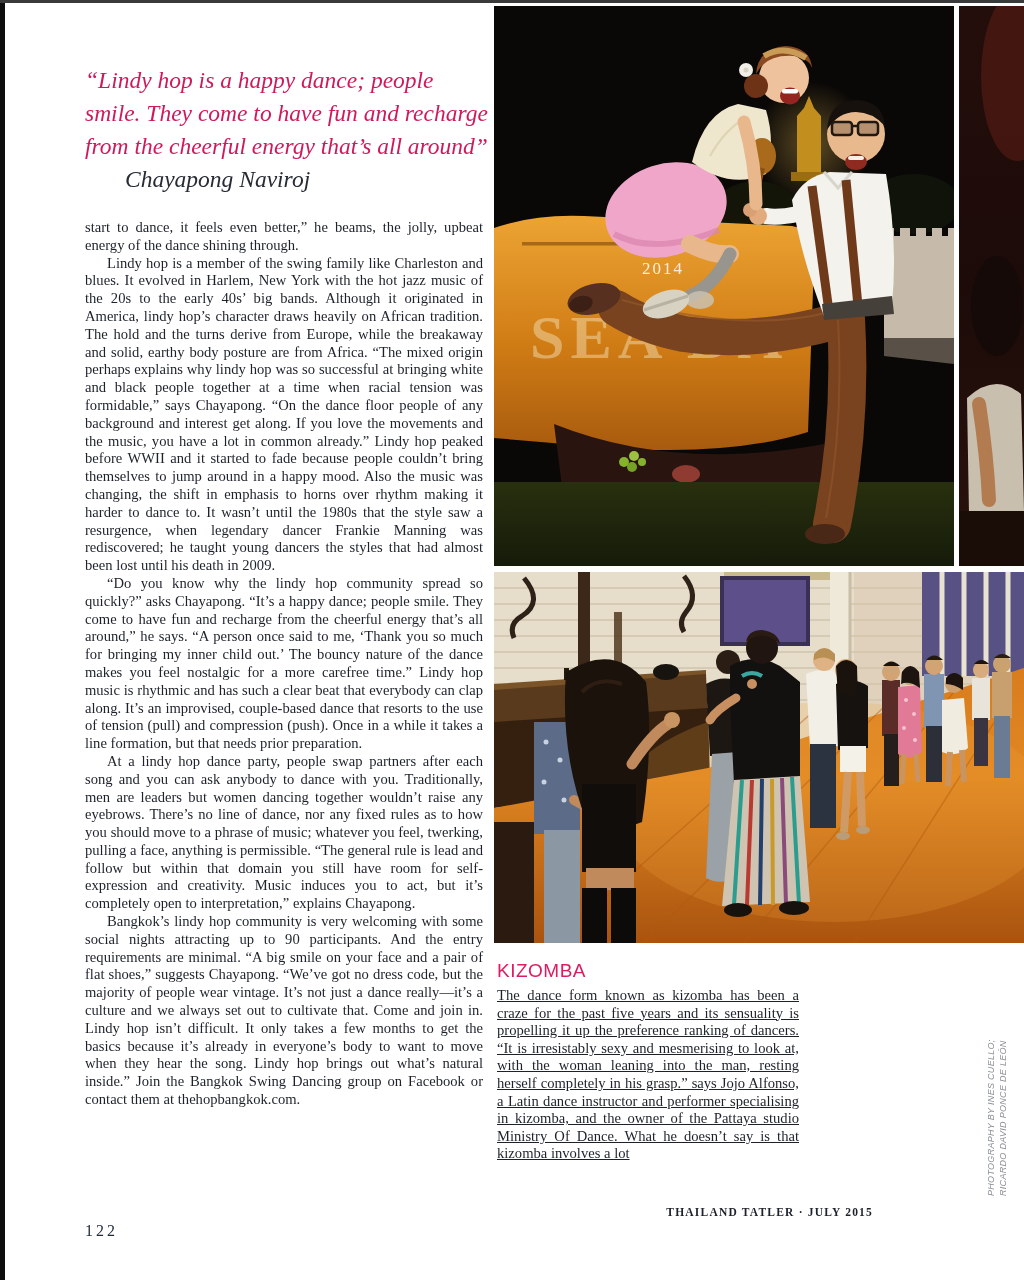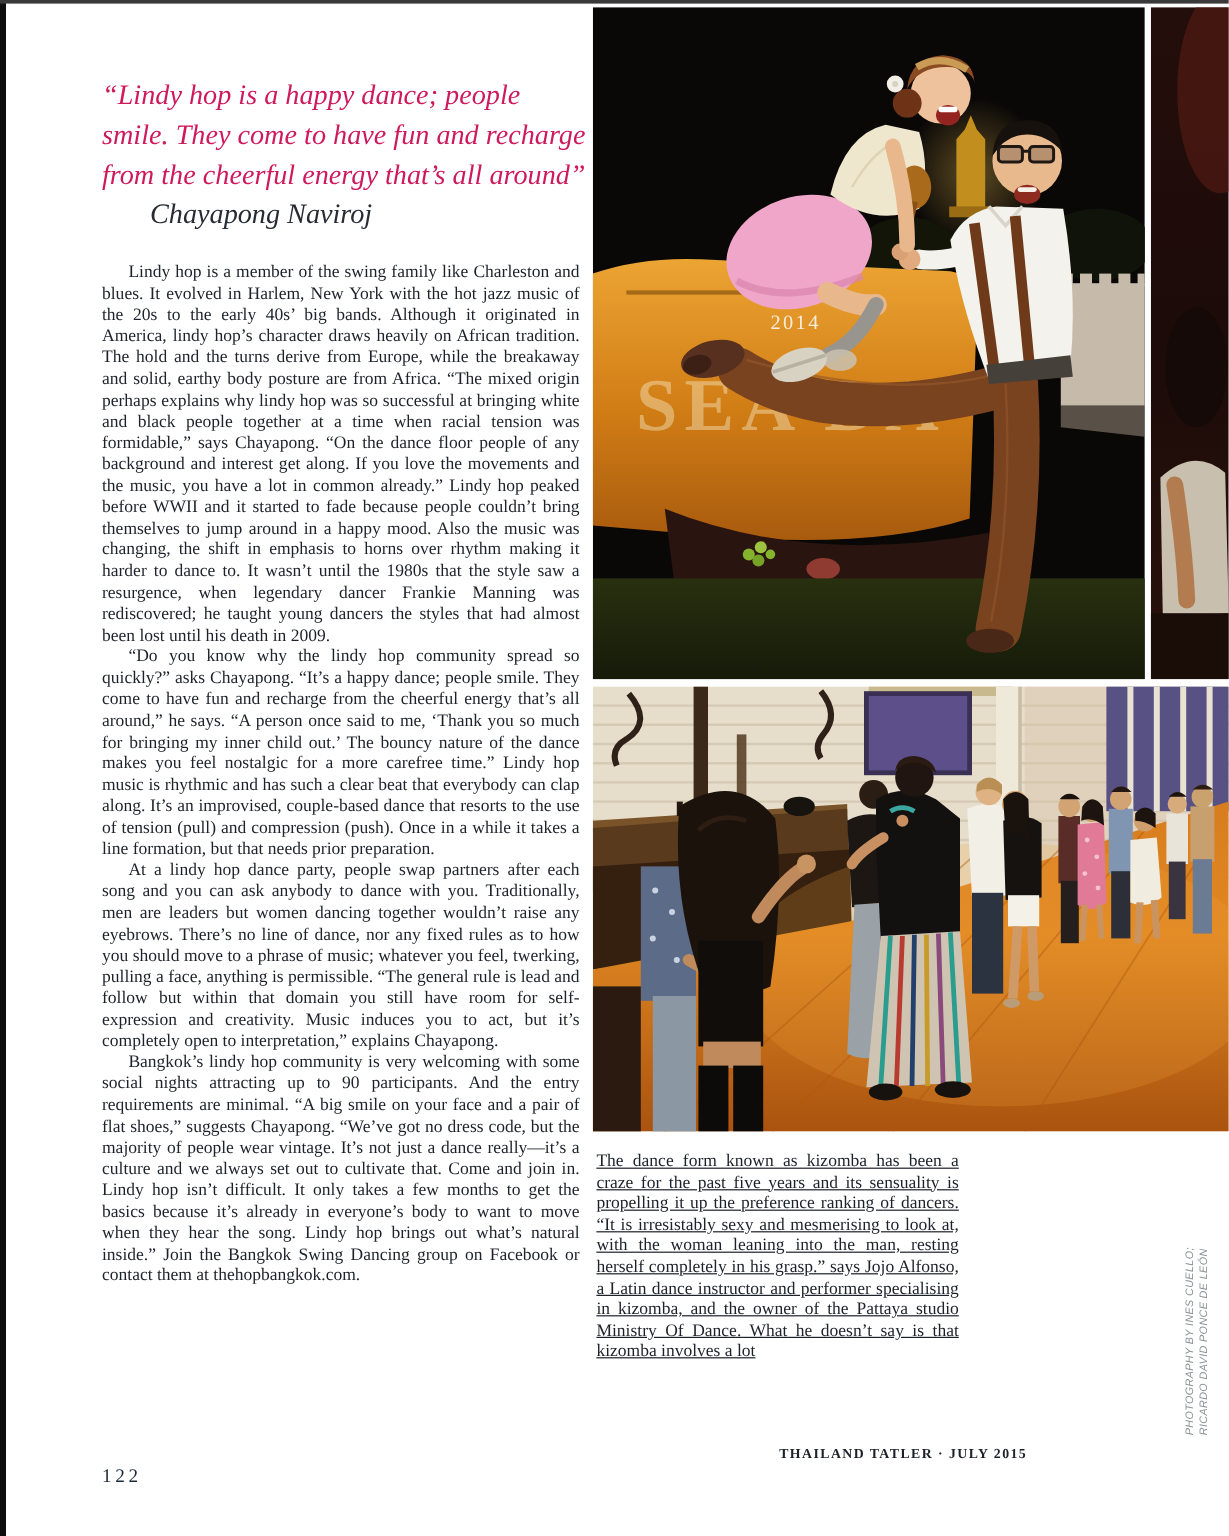--- a/index.html
+++ b/index.html
@@ -33,21 +33,21 @@
     font-family:"Liberation Sans", sans-serif;font-weight:400;
     font-size:19px;letter-spacing:.5px;color:#dc1b63;margin:0 0 5px 0;
   }
   .kizomba p{margin:0;font-size:14.6px;line-height:17.6px;text-align:justify;text-decoration:underline;}
 
   .page-number{
     position:absolute;left:85px;top:1222px;font-size:16px;
     letter-spacing:3px;color:#1d2a38;
   }
   .magazine-footer{
-    position:absolute;right:168px;top:1206px;font-size:11.5px;font-weight:bold;
+    position:absolute;right:151px;top:1206px;font-size:11.5px;font-weight:bold;
     letter-spacing:1.2px;color:#1d222a;
   }
   .photo-credit{
     position:absolute;left:986px;top:1196px;
     transform:rotate(-90deg);transform-origin:0 0;
     font-family:"Liberation Sans", sans-serif;font-style:italic;
     font-size:9px;line-height:11.5px;letter-spacing:.3px;color:#8b9197;
     white-space:nowrap;
   }
 </style>
@@ -56,20 +56,21 @@
 
 <div class="edge-left"></div>
 <div class="edge-top"></div>
 
 <div class="pull-quote">
   <span>“Lindy hop is a happy dance; people smile. They come to have fun and recharge from the cheerful energy that’s all around”</span>
   <span class="attr">Chayapong Naviroj</span>
 </div>
 
 <div class="article">
+  <p class="first">start to dance, it feels even better,” he beams, the jolly, upbeat energy of the dance shining through.</p>
   <p>Lindy hop is a member of the swing family like Charleston and blues. It evolved in Harlem, New York with the hot jazz music of the 20s to the early 40s’ big bands. Although it originated in America, lindy hop’s character draws heavily on African tradition. The hold and the turns derive from Europe, while the breakaway and solid, earthy body posture are from Africa. “The mixed origin perhaps explains why lindy hop was so successful at bringing white and black people together at a time when racial tension was formidable,” says Chayapong. “On the dance floor people of any background and interest get along. If you love the movements and the music, you have a lot in common already.” Lindy hop peaked before WWII and it started to fade because people couldn’t bring themselves to jump around in a happy mood. Also the music was changing, the shift in emphasis to horns over rhythm making it harder to dance to. It wasn’t until the 1980s that the style saw a resurgence, when legendary dancer Frankie Manning was rediscovered; he taught young dancers the styles that had almost been lost until his death in 2009.</p>
   <p>“Do you know why the lindy hop community spread so quickly?” asks Chayapong. “It’s a happy dance; people smile. They come to have fun and recharge from the cheerful energy that’s all around,” he says. “A person once said to me, ‘Thank you so much for bringing my inner child out.’ The bouncy nature of the dance makes you feel nostalgic for a more carefree time.”  Lindy hop music is rhythmic and has such a clear beat that everybody can clap along. It’s an improvised, couple-based dance that resorts to the use of tension (pull) and compression (push). Once in a while it takes a line formation, but that needs prior preparation.</p>
   <p>At a lindy hop dance party, people swap partners after each song and you can ask anybody to dance with you. Traditionally, men are leaders but women dancing together wouldn’t raise any eyebrows. There’s no line of dance, nor any fixed rules as to how you should move to a phrase of music; whatever you feel, twerking, pulling a face, anything is permissible. “The general rule is lead and follow but within that domain you still have room for self-expression and creativity. Music induces you to act, but it’s completely open to interpretation,” explains Chayapong.</p>
   <p>Bangkok’s lindy hop community is very welcoming with some social nights attracting up to 90 participants. And the entry requirements are minimal. “A big smile on your face and a pair of flat shoes,” suggests Chayapong. “We’ve got no dress code, but the majority of people wear vintage. It’s not just a dance really—it’s a culture and we always set out to cultivate that. Come and join in. Lindy hop isn’t difficult. It only takes a few months to get the basics because it’s already in everyone’s body to want to move when they hear the song. Lindy hop brings out what’s natural inside.” Join the Bangkok Swing Dancing group on Facebook or contact them at thehopbangkok.com.</p>
 </div>
 
 <div class="photo-top">
 <svg viewBox="0 0 460 560" preserveAspectRatio="none">
   <defs>
     <linearGradient id="gBanner" x1="0" y1="0" x2="0" y2="1">
@@ -318,20 +319,21 @@
     <rect x="88" y="316" width="25" height="55" fill="#0d0b0a"></rect>
     <rect x="117" y="316" width="25" height="55" fill="#0d0b0a"></rect>
     <path d="M138,192 Q158,162 174,152" stroke="#c08a5c" stroke-width="11" fill="none" stroke-linecap="round"></path>
     <circle cx="178" cy="148" r="8" fill="#c89562"></circle>
     <rect x="0" y="250" width="40" height="121" fill="#2a1a10"></rect>
   </g>
 </svg>
 </div>
 
 <div class="kizomba">
+  <h2>KIZOMBA</h2>
   <p>The dance form known as kizomba has been a craze for the past five years and its sensuality is propelling it up the preference ranking of dancers. “It is irresistably sexy and mesmerising to look at, with the woman leaning into the man, resting herself completely in his grasp.” says Jojo Alfonso, a Latin dance instructor and performer specialising in kizomba, and the owner of the Pattaya studio Ministry Of Dance. What he doesn’t say is that kizomba involves a lot</p>
 </div>
 
 <div class="page-number">122</div>
 <div class="magazine-footer">THAILAND TATLER · JULY 2015</div>
 
 <div class="photo-credit">
   <div>PHOTOGRAPHY BY INES CUELLO; </div>
   <div>RICARDO DAVID PONCE DE LEÓN</div>
 </div>

